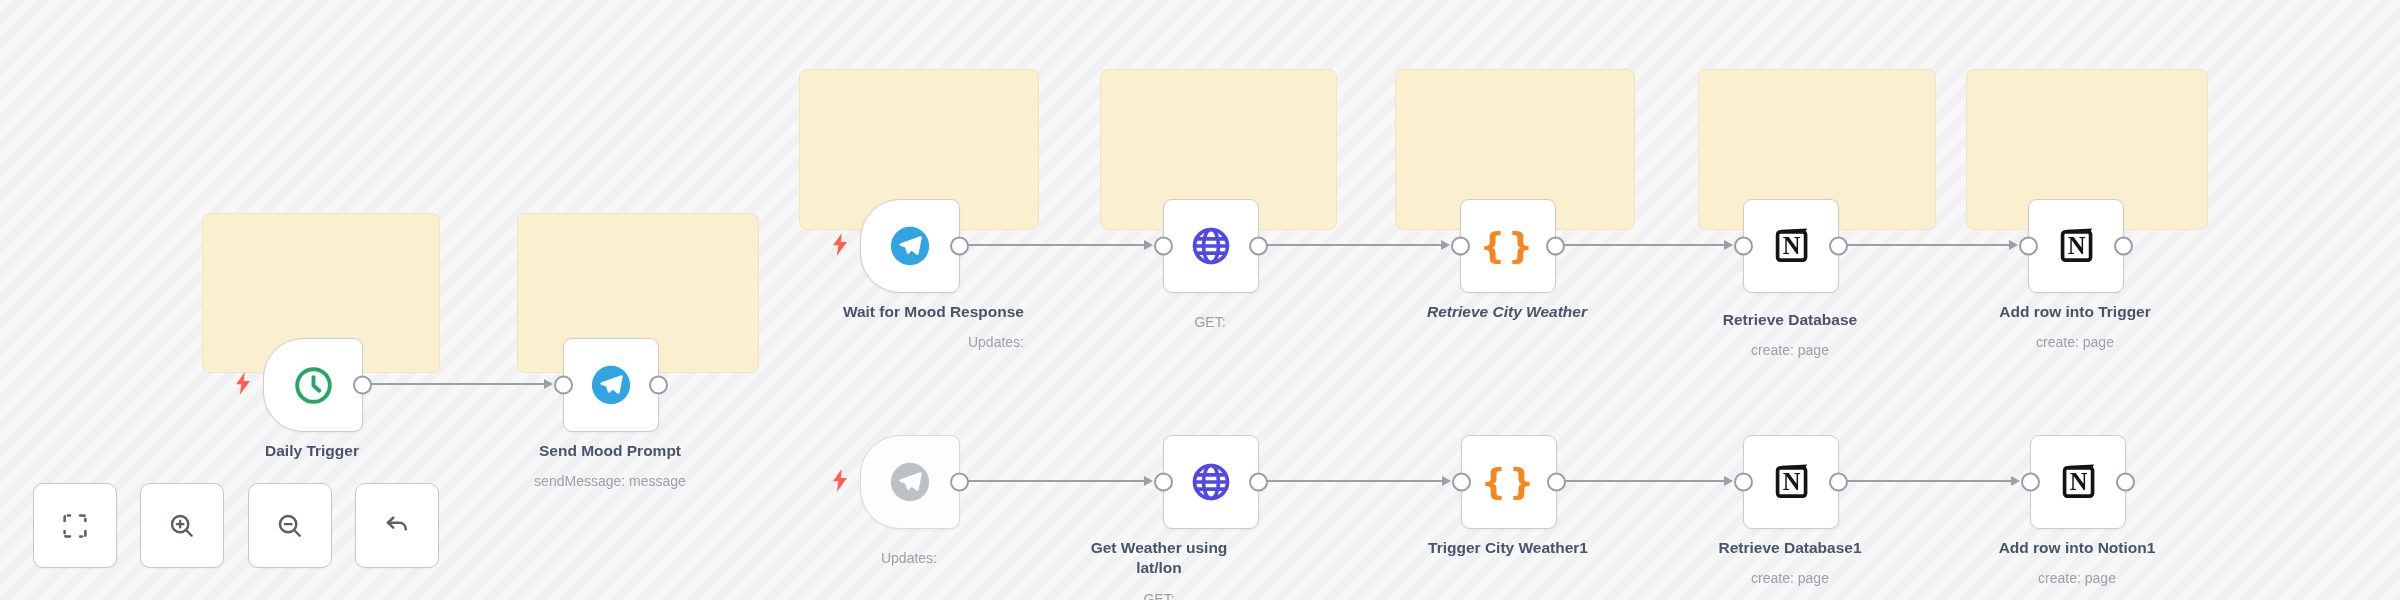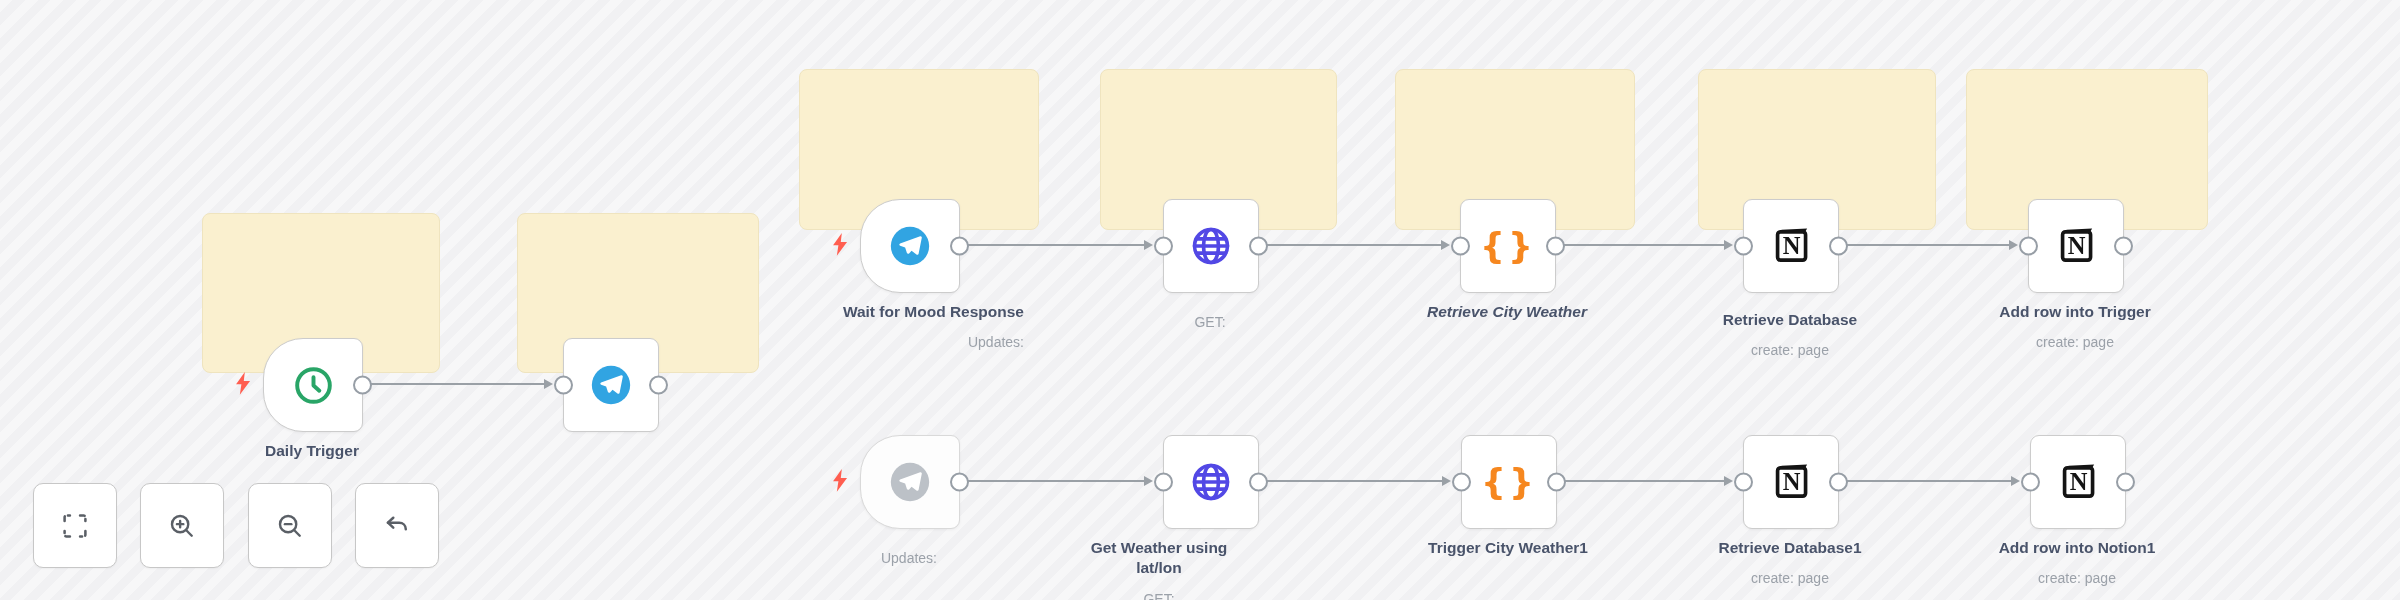--- a/index.html
+++ b/index.html
@@ -71,20 +71,24 @@
     </div>
     <div class="node" style="left: 563px; top: 338px; width: 94px; height: 92px;">
       <span class="nicon">
         <svg width="46" height="46" viewBox="0 0 24 24">
       <circle cx="12" cy="12" r="10" fill="#31a4e2"></circle>
       <path fill="#ffffff" d="M17.3 6.9c.5-.2.97.25.85.78l-1.66 8.34c-.1.52-.7.74-1.12.42l-2.55-1.9-1.3 1.33c-.35.36-.95.24-1.12-.23l-.94-2.9-2.6-.83c-.55-.17-.57-.94-.03-1.15z"></path>
         </svg>
       </span>
       <div class="port in"></div>
       <div class="port out"></div>
+    </div>
+    <div class="label" style="left: 495px; top: 441px; width: 230px;">
+      <div class="title">Send Mood Prompt</div>
+      <div class="subtitle">sendMessage: message</div>
     </div>
     <div class="bolt" style="left: 831px; top: 232px;"><svg width="18" height="25" viewBox="0 0 14 22">
   <polygon points="8.6,0.8 0.9,11.6 5.6,11.6 4.2,21 13.2,8.9 7.7,8.9" fill="#ff5e50"></polygon>
       </svg></div>
     <div class="node trigger" style="left: 860px; top: 199px; width: 98px; height: 92px;">
       <span class="nicon">
         <svg width="46" height="46" viewBox="0 0 24 24">
       <circle cx="12" cy="12" r="10" fill="#31a4e2"></circle>
       <path fill="#ffffff" d="M17.3 6.9c.5-.2.97.25.85.78l-1.66 8.34c-.1.52-.7.74-1.12.42l-2.55-1.9-1.3 1.33c-.35.36-.95.24-1.12-.23l-.94-2.9-2.6-.83c-.55-.17-.57-.94-.03-1.15z"></path>
         </svg>

